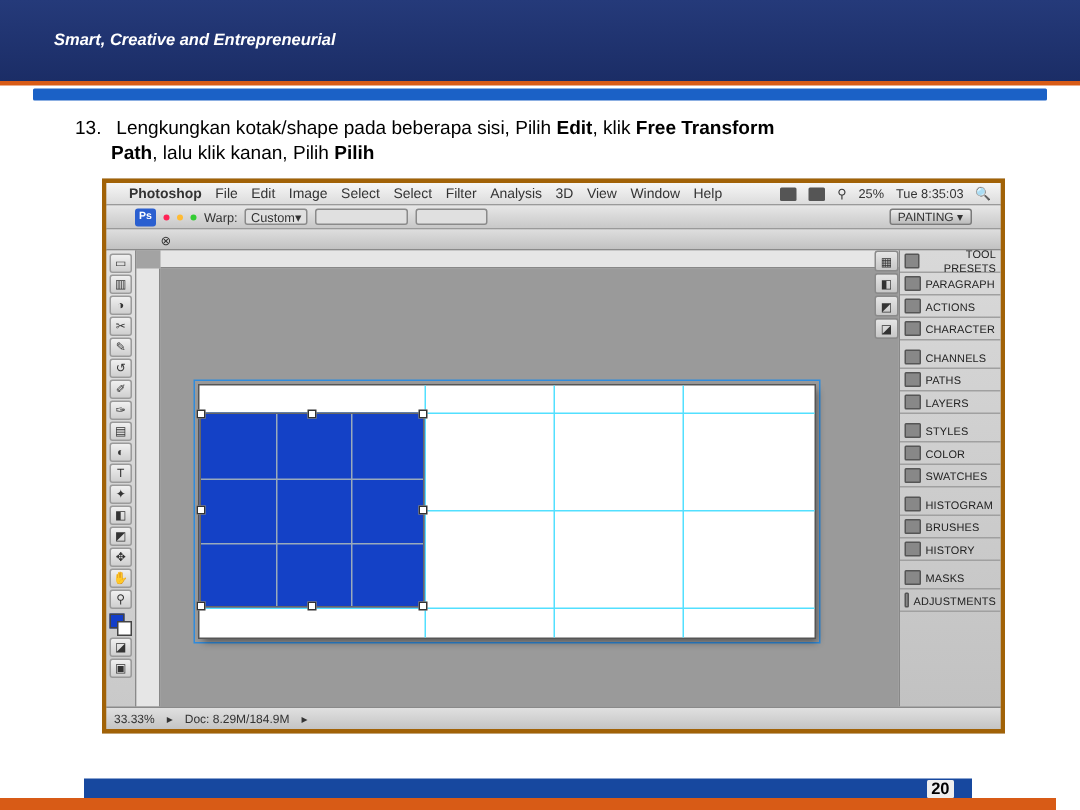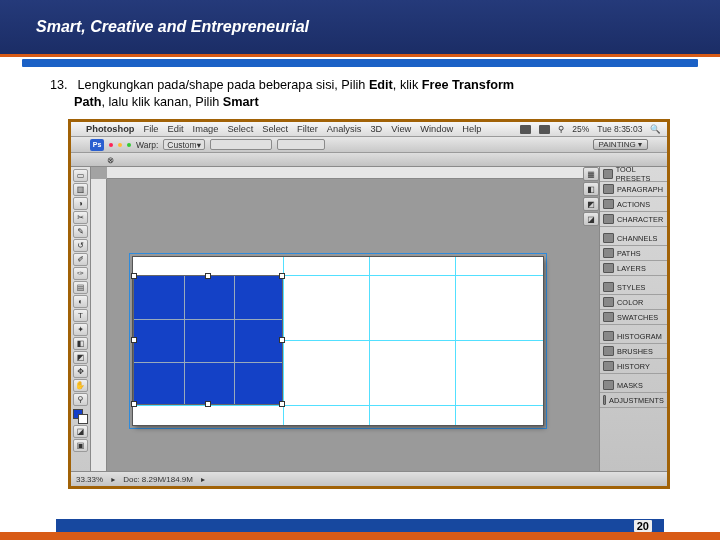--- a/index.html
+++ b/index.html
@@ -5,21 +5,21 @@
   * { box-sizing: border-box; margin: 0; padding: 0; }
   body { width: 720px; height: 540px; font-family: Arial, sans-serif; background: #fff; overflow: hidden; position: relative; }
 
   
   .slide-header { height: 54px; background: linear-gradient(#253a7a,#1b2d66); display: flex; align-items: center; padding: 0 14px; color: #fff; position: relative; }
   .logo { display: flex; align-items: center; gap: 5px; }
   .logo-mark { width: 17px; height: 17px; border-radius: 50%; background: #e23; display: inline-block; position: relative; }
   .logo-mark::after { content:""; position:absolute; left:3px; top:3px; width:7px; height:8px; border:2px solid #fff; border-right:none; border-top:none; border-radius:0 0 0 6px;}
   .logo-text { font-size: 9px; line-height: 1.05; }
   .logo-text .uni { font-size: 13px; font-weight: bold; display:block; }
-  .tagline { margin-left: 22px; font-size: 16px; font-style: italic; font-weight: 600; }
+  .tagline { margin-left: 22px; font-size: 11px; font-style: italic; font-weight: 600; }
   .header-underline { height: 3px; background: #d85b16; }
   .header-bar2 { height: 8px; background: #1b61c6; margin: 2px 22px 0; border-radius: 1px; }
 
   
   .instruction { padding: 10px 38px 6px 50px; font-size: 12.7px; line-height: 1.35; }
   .instruction .num { display:inline-block; width: 24px; }
   .instruction b { font-weight: bold; }
 
   
   .ps-wrap { margin: 2px 50px 0 68px; border:3px solid #a16207; background:#cccccc; height: 370px; position:relative; font-size:9px; color:#333; }
@@ -57,42 +57,42 @@
   .transform-box { position:absolute; border:1px solid #666; }
   .guide-h { position:absolute; left:0; right:0; height:0; border-top:1px solid #52e0ff; }
   .guide-v { position:absolute; top:0; bottom:0; width:0; border-left:1px solid #52e0ff; }
 
   .ps-status { position:absolute; left:0; right:0; bottom:0; height:15px; background:linear-gradient(#e0e0e0,#c4c4c4); border-top:1px solid #8a8a8a; font-size:8px; display:flex; align-items:center; padding:0 5px; gap:8px;}
 
   .panel-dock-r1 { position:absolute; right:68px; top:45px; width:16px; display:flex; flex-direction:column; gap:1px;}
   .panel-dock-r1 .picon { height:14px; background:linear-gradient(#e6e6e6,#c7c7c7); border:1px solid #8a8a8a; border-radius:2px; font-size:8px; display:flex; align-items:center; justify-content:center;}
 
   .panel-dock-r2 { width:68px; background:linear-gradient(#d9d9d9,#c2c2c2); border-left:1px solid #888; display:flex; flex-direction:column;}
-  .panel-dock-r2 .plabel { height:15px; border-bottom:1px solid #a0a0a0; font-size:7.3px; display:flex; align-items:center; gap:3px; padding:0 3px; color:#222; letter-spacing:.1px;}
+  .panel-dock-r2 .plabel { height:15px; border-bottom:1px solid #a0a0a0; font-size:7.3px; display:flex; align-items:center; gap:3px; padding:0 3px; color:#222; letter-spacing:.1px;text-align:right;}
   .panel-dock-r2 .plabel .pi { width:11px; height:10px; background:#888; border:1px solid #555; border-radius:1px;}
 
   
-  .slide-footer { position:absolute; left:0; right:0; bottom:0; }
+  .slide-footer { position:absolute; left:0; right:16px; bottom:0; }
   .footer-blue { height:13px; background:#17489f; margin:0 56px; position:relative; display:flex; justify-content:flex-end; align-items:center; padding-right:12px;}
   .footer-blue .pgnum { background:#eee; color:#000; font-size:11px; font-weight:bold; padding:0 3px; border-radius:1px; height:12px; display:flex; align-items:center;}
   .footer-orange { height:8px; background:#d85b16; margin-top:0;}
 </style>
 </head>
 <body>
 
 <div class="slide-header">
   <div class="tagline">Smart, Creative and Entrepreneurial</div>
 </div>
 <div class="header-underline"></div>
 <div class="header-bar2"></div>
 
 <div class="instruction">
   <span class="num">13.</span>
-  <span>Lengkungkan pada/shape pada beberapa sisi, Pilih </span><b>Edit</b><span>, klik </span><b>Free Transform</b><br>
-  <span style="display:inline-block;width:24px"></span><b>Path</b><span>, lalu klik kanan, Pilih </span><b>Smart</b>
+  <span>Lengkungkan kotak/shape pada beberapa sisi, Pilih </span><b>Edit</b><span>, klik </span><b>Free Transform</b><br>
+  <span style="display:inline-block;width:24px"></span><b>Path</b><span>, lalu klik kanan, Pilih </span><b>Pilih</b>
 </div>
 
 <div class="ps-wrap">
 
   <div class="mac-menubar">
     <span class="apple"></span>
     <span style="font-weight:bold">Photoshop</span>
     <span>File</span>
     <span>Edit</span>
     <span>Image</span>

